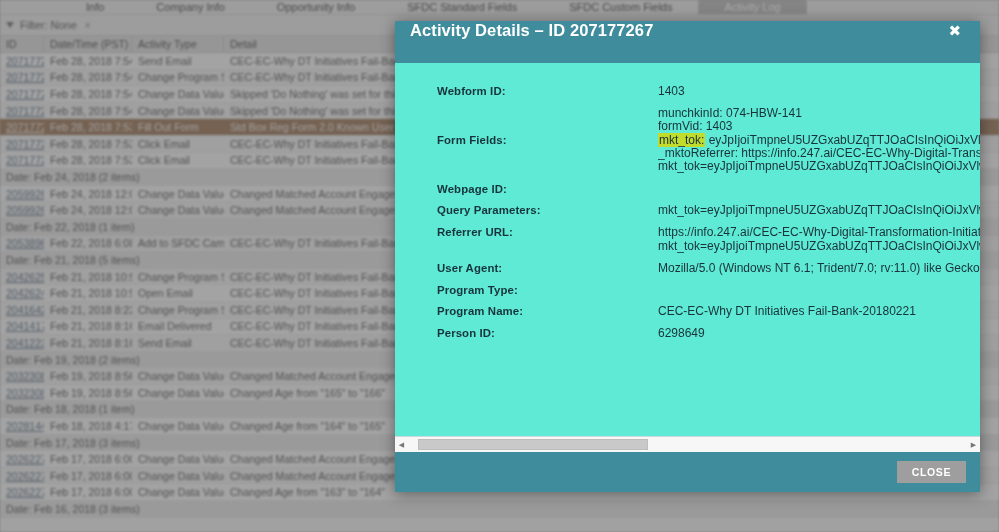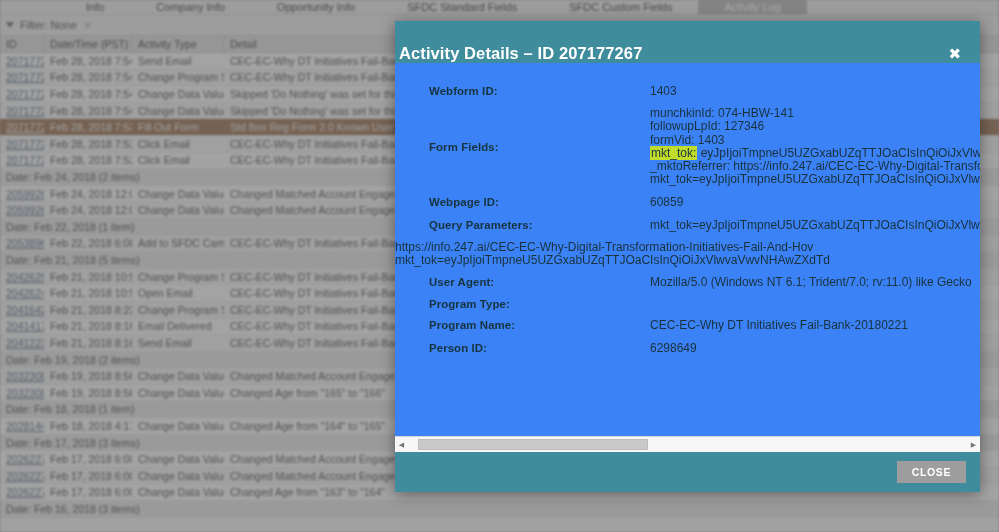--- a/index.html
+++ b/index.html
@@ -75,34 +75,34 @@
   
   #modal{
     position:absolute;left:395px;top:21px;width:585px;height:471px;
     background:#85c0d6;
     box-shadow:0 2px 14px rgba(0,0,0,0.42);
     display:flex;flex-direction:column;
     overflow:hidden;
   }
   #modal-header{
     height:42px;flex:0 0 42px;background:#3f8c9c;
-    display:flex;align-items:flex-end;justify-content:space-between;
-    padding:0 16px 0 4px;box-sizing:border-box;
+    display:flex;align-items:flex-start;justify-content:space-between;
+    padding:0 16px 0 15px;box-sizing:border-box;
   }
   #modal-title{
     color:#ffffff;font-size:16.5px;font-weight:600;letter-spacing:.1px;white-space:nowrap;
   }
   #modal-close{
     color:#ffffff;font-size:15px;font-weight:bold;cursor:pointer;line-height:1;
     padding:2px 3px;
   }
 
   #modal-body{
-    flex:1 1 auto;background:#3b82f6;position:relative;overflow:hidden;
-    padding:22px 0 0 0;
+    flex:1 1 auto;background:#5eead4;position:relative;overflow:hidden;
+    padding:22px 0 0 8px;
   }
   .field{
     display:flex;align-items:flex-start;margin-bottom:9px;
   }
   .field.tall{margin-bottom:10px;align-items:center;}
   .f-label{
     width:255px;flex:0 0 255px;padding-left:34px;box-sizing:border-box;
     font-size:11.4px;font-weight:bold;color:#17333d;letter-spacing:.1px;
   }
   .f-value{
@@ -308,40 +308,37 @@
         <div class="field">
           <div class="f-label">Webform ID:</div>
           <div class="f-value">
             <span class="ln">1403</span>
           </div>
         </div>
         <div class="field tall">
           <div class="f-label">Form Fields:</div>
           <div class="f-value">
             <span class="ln">munchkinId: 074-HBW-141</span>
-            <span class="ln">followupLpId: 127346</span>
             <span class="ln">formVid: 1403</span>
             <span class="ln"><span class="hl">mkt_tok:</span> eyJpIjoiTmpneU5UZGxabUZqTTJOaCIsInQiOiJxVlwvaVwvNHAwZXdTd</span>
             <span class="ln">_mktoReferrer: https://info.247.ai/CEC-EC-Why-Digital-Transformation-Initiativ</span>
             <span class="ln">mkt_tok=eyJpIjoiTmpneU5UZGxabUZqTTJOaCIsInQiOiJxVlwvaVwvNHAwZXdTd</span>
           </div>
         </div>
         <div class="field">
           <div class="f-label">Webpage ID:</div>
-          <div class="f-value">
-            <span class="ln">60859</span>
-          </div>
         </div>
         <div class="field">
           <div class="f-label">Query Parameters:</div>
           <div class="f-value">
             <span class="ln">mkt_tok=eyJpIjoiTmpneU5UZGxabUZqTTJOaCIsInQiOiJxVlwvaVwvNHAwZXdTd</span>
           </div>
         </div>
         <div class="field">
+          <div class="f-label">Referrer URL:</div>
           <div class="f-value">
             <span class="ln">https://info.247.ai/CEC-EC-Why-Digital-Transformation-Initiatives-Fail-And-Hov</span>
             <span class="ln">mkt_tok=eyJpIjoiTmpneU5UZGxabUZqTTJOaCIsInQiOiJxVlwvaVwvNHAwZXdTd</span>
           </div>
         </div>
         <div class="field">
           <div class="f-label">User Agent:</div>
           <div class="f-value">
             <span class="ln">Mozilla/5.0 (Windows NT 6.1; Trident/7.0; rv:11.0) like Gecko</span>
           </div>

